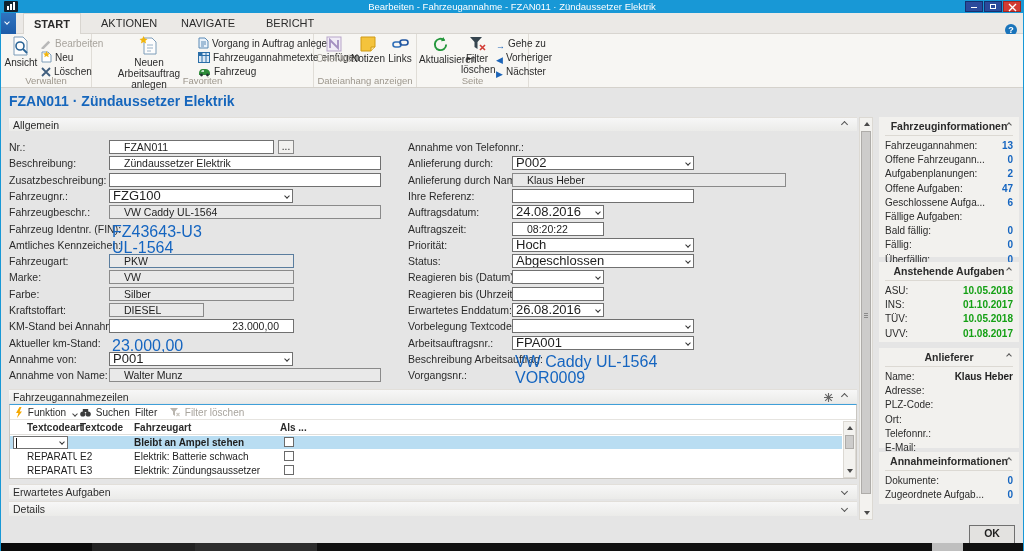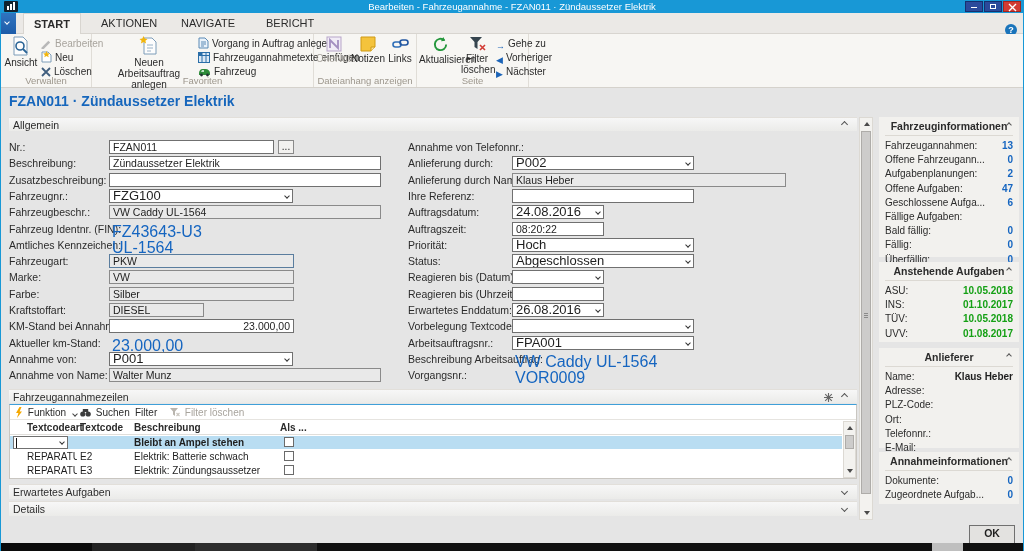--- a/index.html
+++ b/index.html
@@ -50,21 +50,21 @@
   
   .page-title { position:absolute; left:8px; top:93px; font-size:14px; font-weight:bold; color:#1666bc; }
   .sec-bar { position:absolute; left:8px; width:848px; height:14px; line-height:14px;
              background:linear-gradient(#f7f7f7,#ebebe9); border-top:1px solid #e2dfda; padding-left:4px;
              font-size:10.5px; color:#2b2b2b; }
   .sec-chv { position:absolute; right:10px; top:4px; }
 
   
   .lbl { position:absolute; font-size:10.5px; white-space:nowrap; color:#2b2b2b; }
   .tbx { position:absolute; height:14px; border:1px solid #707070; background:#fff; font-size:10.5px;
-         line-height:12px; padding:0 3px; white-space:nowrap; overflow:hidden; }
+         line-height:12px; padding:0 14px; white-space:nowrap; overflow:hidden; }
   .tbx.gray { background:#e9e9e9; border-color:#8a8a8a; }
   .tbx.ralign { text-align:right; }
   .combo { position:absolute; height:14px; border:1px solid #707070; background:#fff; font-size:13px;
            line-height:12px; padding:0 14px 0 3px; white-space:nowrap; overflow:hidden; }
   .combo .chv { position:absolute; right:3px; top:3.5px; border-color:#333; }
   .ellip { position:absolute; width:16px; height:14px; border:1px solid #8a8a8a; background:#f2f1ef;
            text-align:center; line-height:11px; font-size:10px; }
   .linkval { position:absolute; font-size:16px; color:#1565c0; white-space:nowrap; }
 
   
@@ -388,21 +388,21 @@
             <path d="M0 0h8l-3 3.5V8L3 6.5v-3z" fill="#b9b5ae"></path>
             <path d="M6.5 5l3 3M9.5 5l-3 3" stroke="#c9c5be" stroke-width="1.1"></path>
           </svg>
         <span>Filter löschen</span>
       </div>
     </div>
 
     <div class="grid-head">
       <div class="gh" style="left:17px">Textcodeart</div>
       <div class="gh" style="left:70px">Textcode</div>
-      <div class="gh" style="left:124px">Beschreibung</div>
+      <div class="gh" style="left:124px">Fahrzeugart</div>
       <div class="gh" style="left:270px">Als ...</div>
     </div>
 
     <div class="grow sel" style="top:31px">
       <div class="cell-combo">
         <span class="caret"></span>
         <span class="chv down small"></span>
       </div>
       <div class="gc" style="left:124px;width:140px;font-weight:bold">Bleibt an Ampel stehen</div>
       <div class="cbx" style="left:274px"></div>

